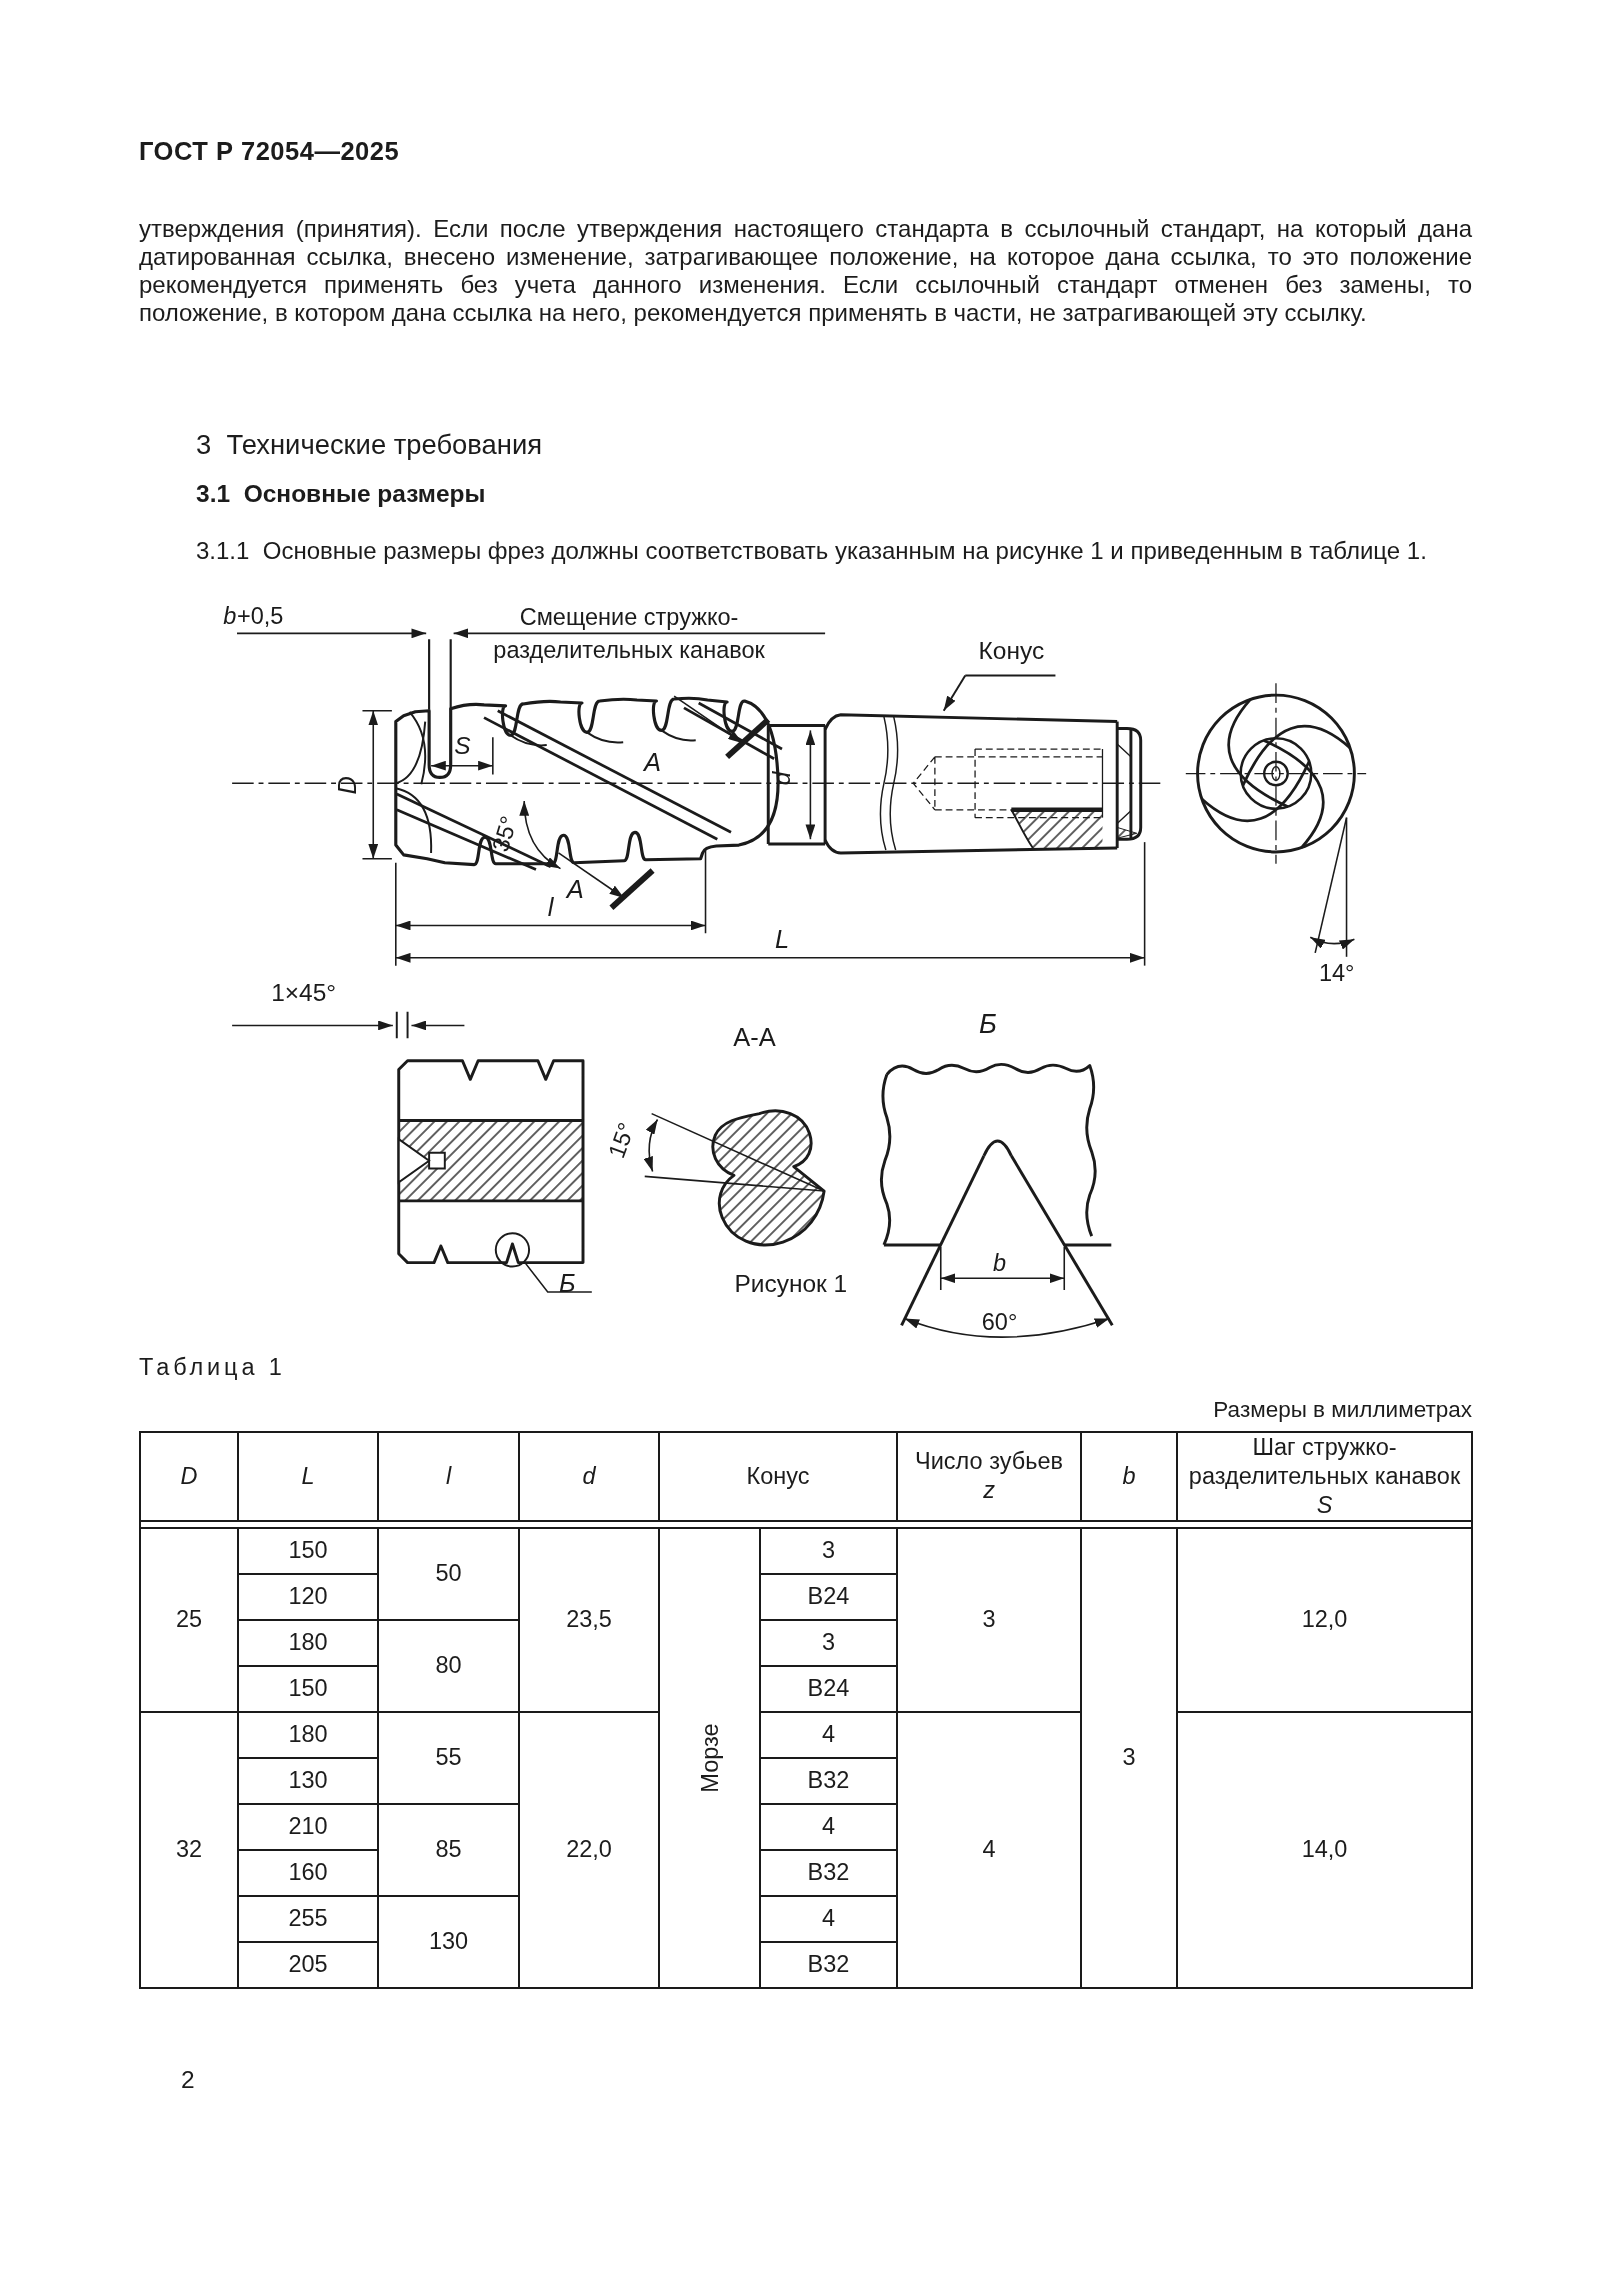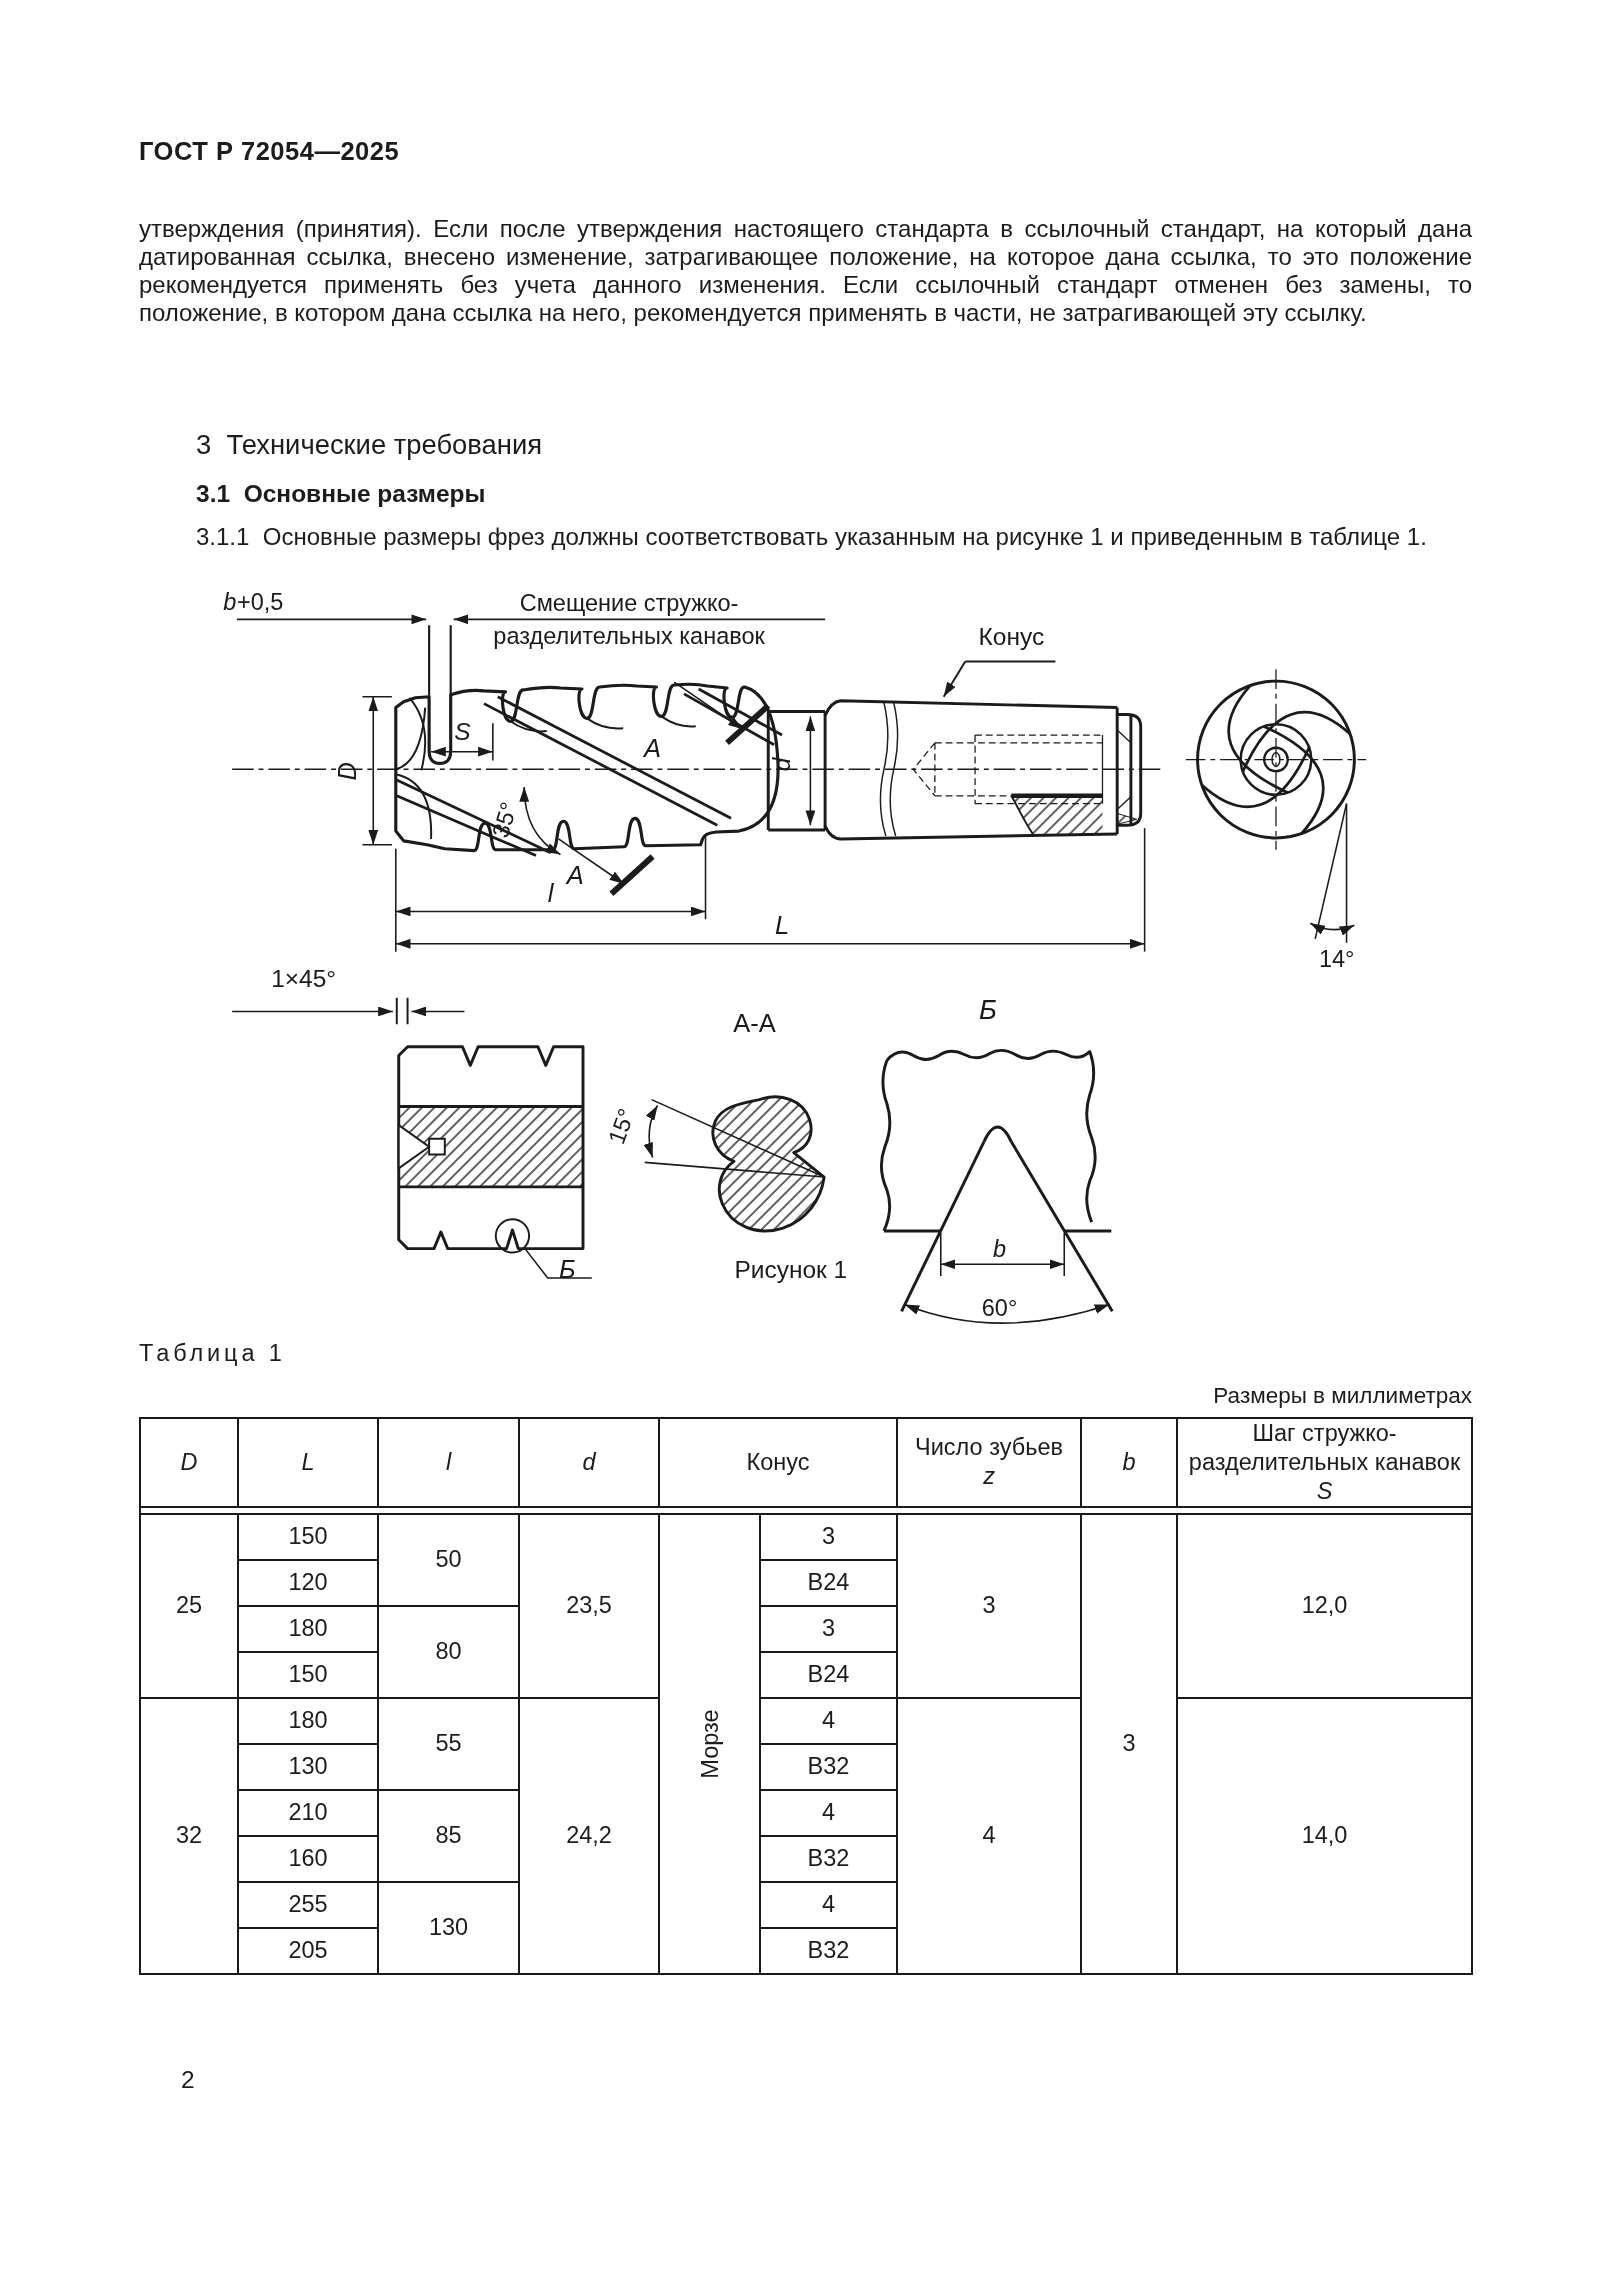--- a/index.html
+++ b/index.html
@@ -2,21 +2,21 @@
 <html><head>
 <meta charset="utf-8">
 <style>
   html,body{margin:0;padding:0;background:#ffffff;}
   body{width:1621px;height:2293px;position:relative;font-family:"Liberation Sans",sans-serif;color:#1c1c1c;}
   .content{position:absolute;left:139px;top:0;width:1333px;}
   .doc-header{margin-top:137px;font-size:25.5px;font-weight:bold;letter-spacing:0.5px;}
   .intro{margin-top:49px;font-size:24px;line-height:28px;text-align:justify;}
   .h-sec{margin-top:102px;padding-left:57px;font-size:27.4px;font-weight:normal;white-space:pre-wrap;}
   .h-sub{margin-top:19px;padding-left:57px;font-size:24.5px;font-weight:bold;white-space:pre-wrap;}
-  .p311{margin-top:14px;font-size:24px;line-height:29px;text-align:justify;text-indent:57px;white-space:pre-wrap;}
+  .p311{margin-top:28px;font-size:24px;line-height:29px;text-align:justify;text-indent:57px;white-space:pre-wrap;}
   .figwrap{margin-top:27.4px;}
   svg{display:block;}
   svg text{font-family:"Liberation Sans",sans-serif;fill:#1b1b1b;}
   .tb-title{margin-top:2px;font-size:23.5px;letter-spacing:3.9px;}
   .tb-units{margin-top:15.7px;font-size:22.5px;text-align:right;}
   table.t1{border-collapse:collapse;width:1333px;table-layout:fixed;margin-top:7.8px;border:2.9px solid #1a1a1a;}
   table.t1 td{border:2px solid #1a1a1a;text-align:center;vertical-align:middle;font-size:23.5px;height:44px;padding:0;}
   table.t1 tr.head td{height:84px;font-size:23.5px;line-height:29px;}
   table.t1 tr.gap td{height:4.9px;border-left:2.9px solid #1a1a1a;border-right:2.9px solid #1a1a1a;}
   table.t1 td.sec{border-top:2.9px solid #1a1a1a;}
@@ -300,21 +300,21 @@
       <td>3</td>
     </tr>
     <tr>
       <td>150</td>
       <td>В24</td>
     </tr>
     <tr>
       <td rowspan="6" class="sec">32</td>
       <td class="sec">180</td>
       <td rowspan="2" class="sec">55</td>
-      <td rowspan="6" class="sec">24,2</td>
+      <td rowspan="6" class="sec">22,0</td>
       <td class="sec">4</td>
       <td rowspan="6" class="sec">4</td>
       <td rowspan="6" class="sec">14,0</td>
     </tr>
     <tr>
       <td>130</td>
       <td>В32</td>
     </tr>
     <tr>
       <td>210</td>

